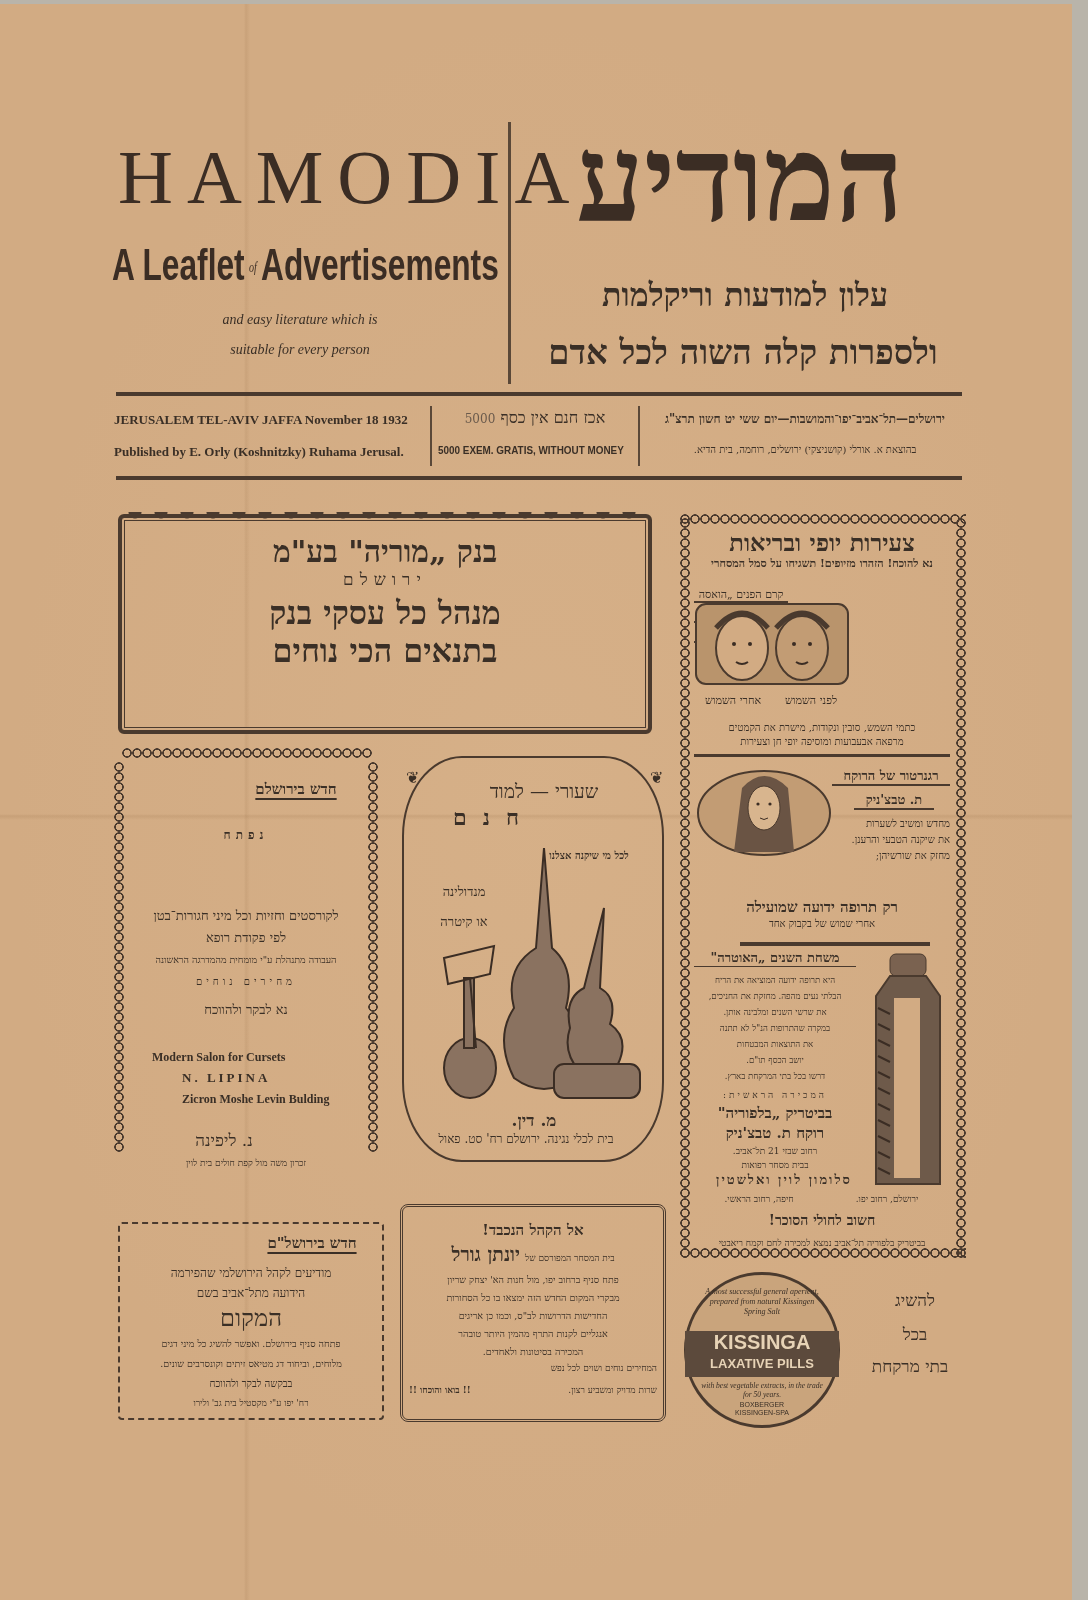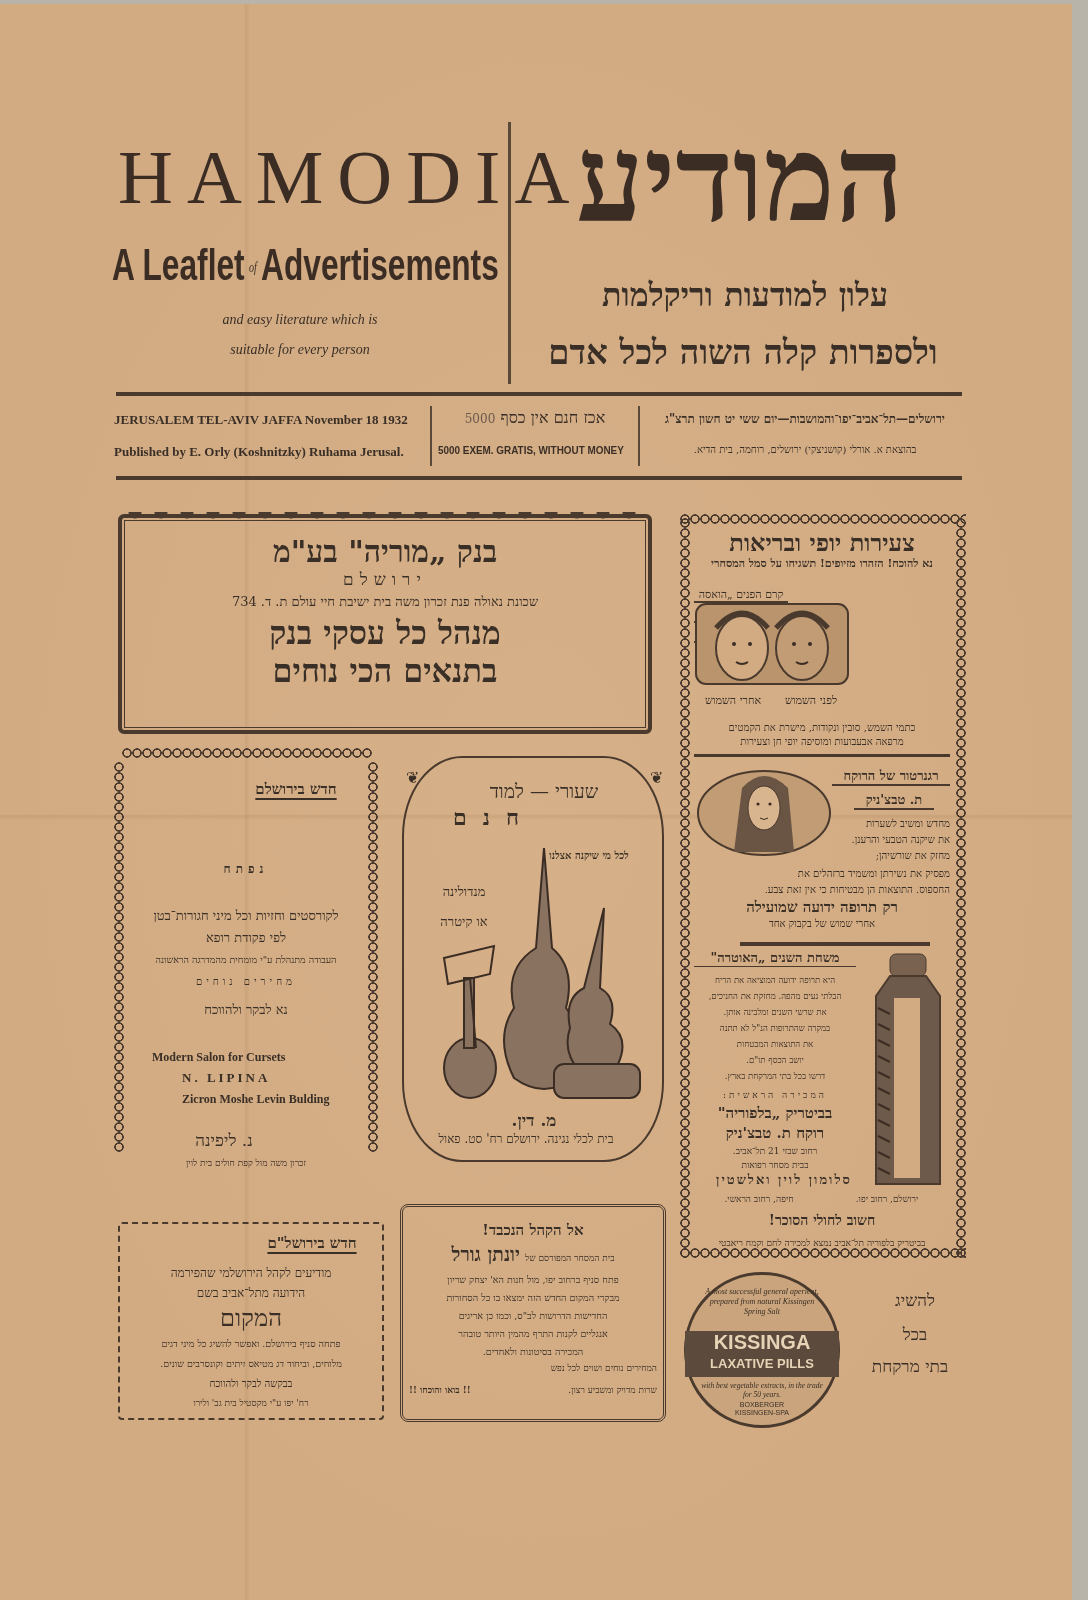--- a/index.html
+++ b/index.html
@@ -64,21 +64,20 @@
   <div class="abs info" style="left:438px;top:440px;font-family:'Liberation Sans',sans-serif;font-size:11px;transform:scaleX(.9);transform-origin:left;">5000 EXEM. GRATIS, WITHOUT MONEY</div>
   <div class="vrule" style="left:638px;top:402px;height:60px;width:2px;"></div>
   <div class="abs he" style="left:646px;top:408px;width:318px;font-size:12px;font-weight:bold;white-space:nowrap;overflow:hidden;">ירושלים—תל־אביב־יפו־והמושבות—יום ששי יט חשון תרצ"ג</div>
   <div class="abs he" style="left:646px;top:440px;width:318px;font-size:10px;white-space:nowrap;overflow:hidden;">בהוצאת א. אורלי (קושניצקי) ירושלים, רוחמה, בית הדיא.</div>
   <div class="rule" style="left:116px;top:472px;width:846px;height:4px;"></div>
 
   <div class="abs bank">
     <div class="scallop"></div>
     <div class="he" style="margin-top:16px;font-size:30px;font-weight:bold;">בנק „מוריה" בע"מ</div>
     <div class="he" style="font-size:17px;letter-spacing:6px;">ירושלם</div>
-    <div class="he" style="font-size:13px;margin-top:4px;">שכונת נאולה פנת זכרון משה בית ישיבת חיי עולם ת. ד. 734</div>
     <div class="he" style="font-size:32px;font-weight:bold;margin-top:4px;">מנהל כל עסקי בנק</div>
     <div class="he" style="font-size:32px;font-weight:bold;">בתנאים הכי נוחים</div>
   </div>
 
   <div class="chainv" style="left:680px;top:514px;height:740px;"></div>
   <div class="chainv" style="left:956px;top:514px;height:740px;"></div>
   <div class="chainh" style="left:680px;top:510px;width:286px;"></div>
   <div class="chainh" style="left:680px;top:1244px;width:286px;"></div>
 
   <div class="abs" style="left:694px;top:524px;width:256px;height:222px;">
@@ -116,24 +115,20 @@
         <circle cx="74" cy="36" r="1.6" fill="#3b2d24"></circle>
       <path d="M64 50 Q68 53 72 50" stroke="#3b2d24" fill="none"></path>
     </svg>
     <div class="abs he bold" style="right:0;top:6px;width:118px;font-size:13px;border-bottom:2px solid #4a3a2e;">רגנרטור של הרוקח</div>
     <div class="abs he bold" style="right:16px;top:30px;width:80px;font-size:13px;border-bottom:2px solid #4a3a2e;">ת. טבצ'ניק</div>
     <div class="abs he" style="right:0;top:54px;width:118px;font-size:10px;text-align:right;line-height:16px;">
       <div>מחדש ומשיב לשערות</div>
       <div>את שיקנה הטבעי והרענן.</div>
       <div>מחזק את שורשיהן;</div>
     </div>
-    <div class="abs he" style="left:0;top:104px;width:256px;font-size:10px;text-align:right;line-height:16px;white-space:nowrap;">
-      <div>מפסיק את נשירתן ומשמיד ברזהלים את</div>
-      <div>החספוס. התוצאות הן מבטיחות כי אין זאת צבע.</div>
-    </div>
     <div class="abs he bold" style="left:0;top:136px;width:256px;font-size:15px;">רק תרופה ידועה שמועילה</div>
     <div class="abs he" style="left:0;top:156px;width:256px;font-size:10px;">אחרי שמוש של בקבוק אחד</div>
   </div>
   <div class="rule" style="left:740px;top:938px;width:190px;height:4px;"></div>
 
   <div class="abs" style="left:694px;top:946px;width:256px;height:290px;">
     <div class="abs he bold" style="right:94px;top:0;width:162px;font-size:13px;border-bottom:1px solid #4a3a2e;">משחת השנים „האוטרה"</div>
     <div class="abs he" style="right:94px;top:22px;width:162px;font-size:8.5px;line-height:16px;">
       <div>היא תרופה ידועה המוציאה את הריח</div>
       <div>הבלתי נעים מהפה. מחזקת את החניכים,</div>
@@ -161,21 +156,21 @@
       </g>
     </svg>
   </div>
   <div class="abs he" style="left:694px;top:1234px;width:256px;font-size:9px;white-space:nowrap;overflow:hidden;">בביטריק בלפוריה תל־אביב נמצא למכירה לחם וקמח ריאבטי</div>
 
   <div class="abs" style="left:114px;top:744px;width:264px;height:412px;">
     <div class="chainh" style="left:8px;top:0;width:250px;"></div>
     <div class="chainv" style="left:0;top:14px;height:390px;"></div>
     <div class="chainv" style="left:254px;top:14px;height:390px;"></div>
     <div class="abs he bold ul" style="right:12px;top:32px;width:140px;font-size:15px;">חדש בירושלם</div>
-    <div class="abs he bold" style="left:0;top:80px;width:264px;font-size:12px;letter-spacing:5px;margin-top:34px;">נפתח</div>
+    <div class="abs he bold" style="left:0;top:80px;width:264px;font-size:12px;letter-spacing:5px;">נפתח</div>
     <div class="abs he" style="left:10px;top:160px;width:244px;font-size:13px;white-space:nowrap;">לקורסטים וחזיות וכל מיני חגורות־בטן</div>
     <div class="abs he" style="left:10px;top:182px;width:244px;font-size:13px;">לפי פקודת רופא</div>
     <div class="abs he" style="left:10px;top:206px;width:244px;font-size:9.5px;white-space:nowrap;">העבודה מתנהלת ע"י מומחית מהמדרגה הראשונה</div>
     <div class="abs he" style="left:10px;top:228px;width:244px;font-size:10px;letter-spacing:4px;">מחירים נוחים</div>
     <div class="abs he" style="left:10px;top:254px;width:244px;font-size:13px;">נא לבקר ולהווכח</div>
     <div class="abs" style="left:38px;top:302px;font-size:12px;font-weight:bold;">Modern Salon for Cursets</div>
     <div class="abs" style="left:68px;top:322px;font-size:13px;font-weight:bold;letter-spacing:3px;">N. LIPINA</div>
     <div class="abs" style="left:68px;top:344px;font-size:12px;font-weight:bold;">Zicron Moshe Levin Bulding</div>
     <div class="abs he" style="left:60px;top:382px;width:100px;font-size:17px;">נ. ליפינה</div>
     <div class="abs he" style="left:10px;top:410px;width:244px;font-size:9px;">זכרון משה מול קפת חולים בית לוין</div>

